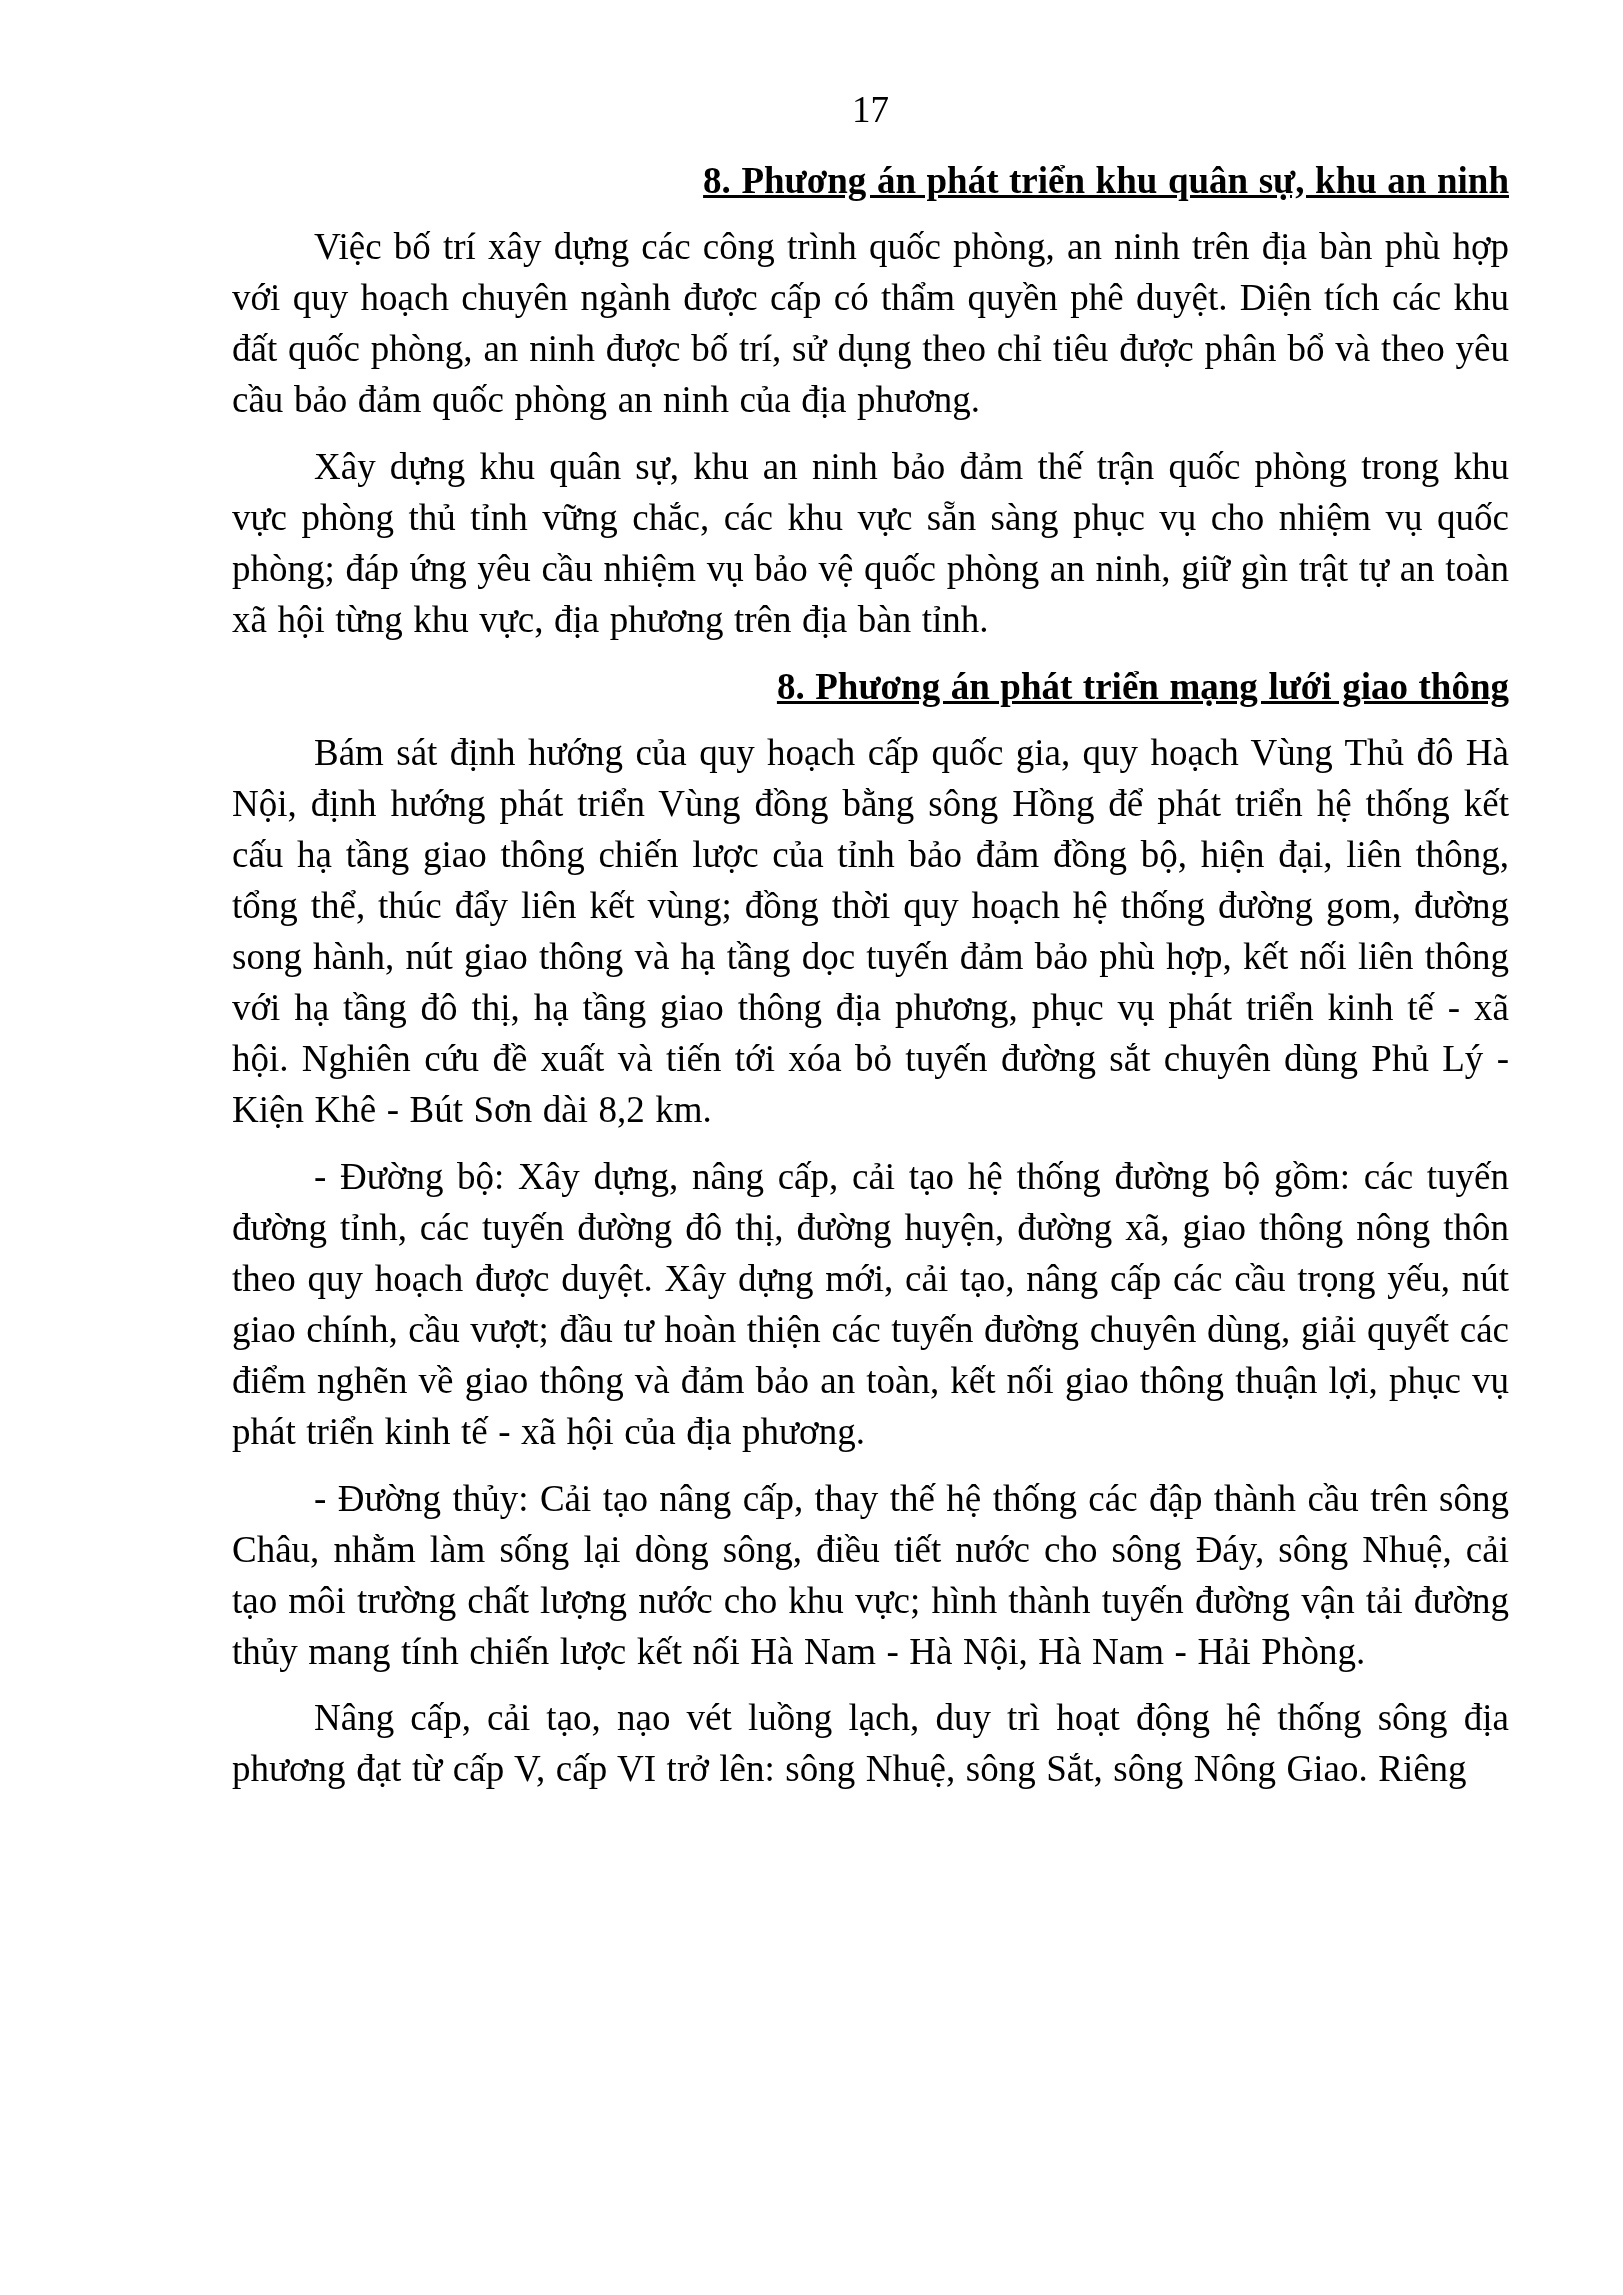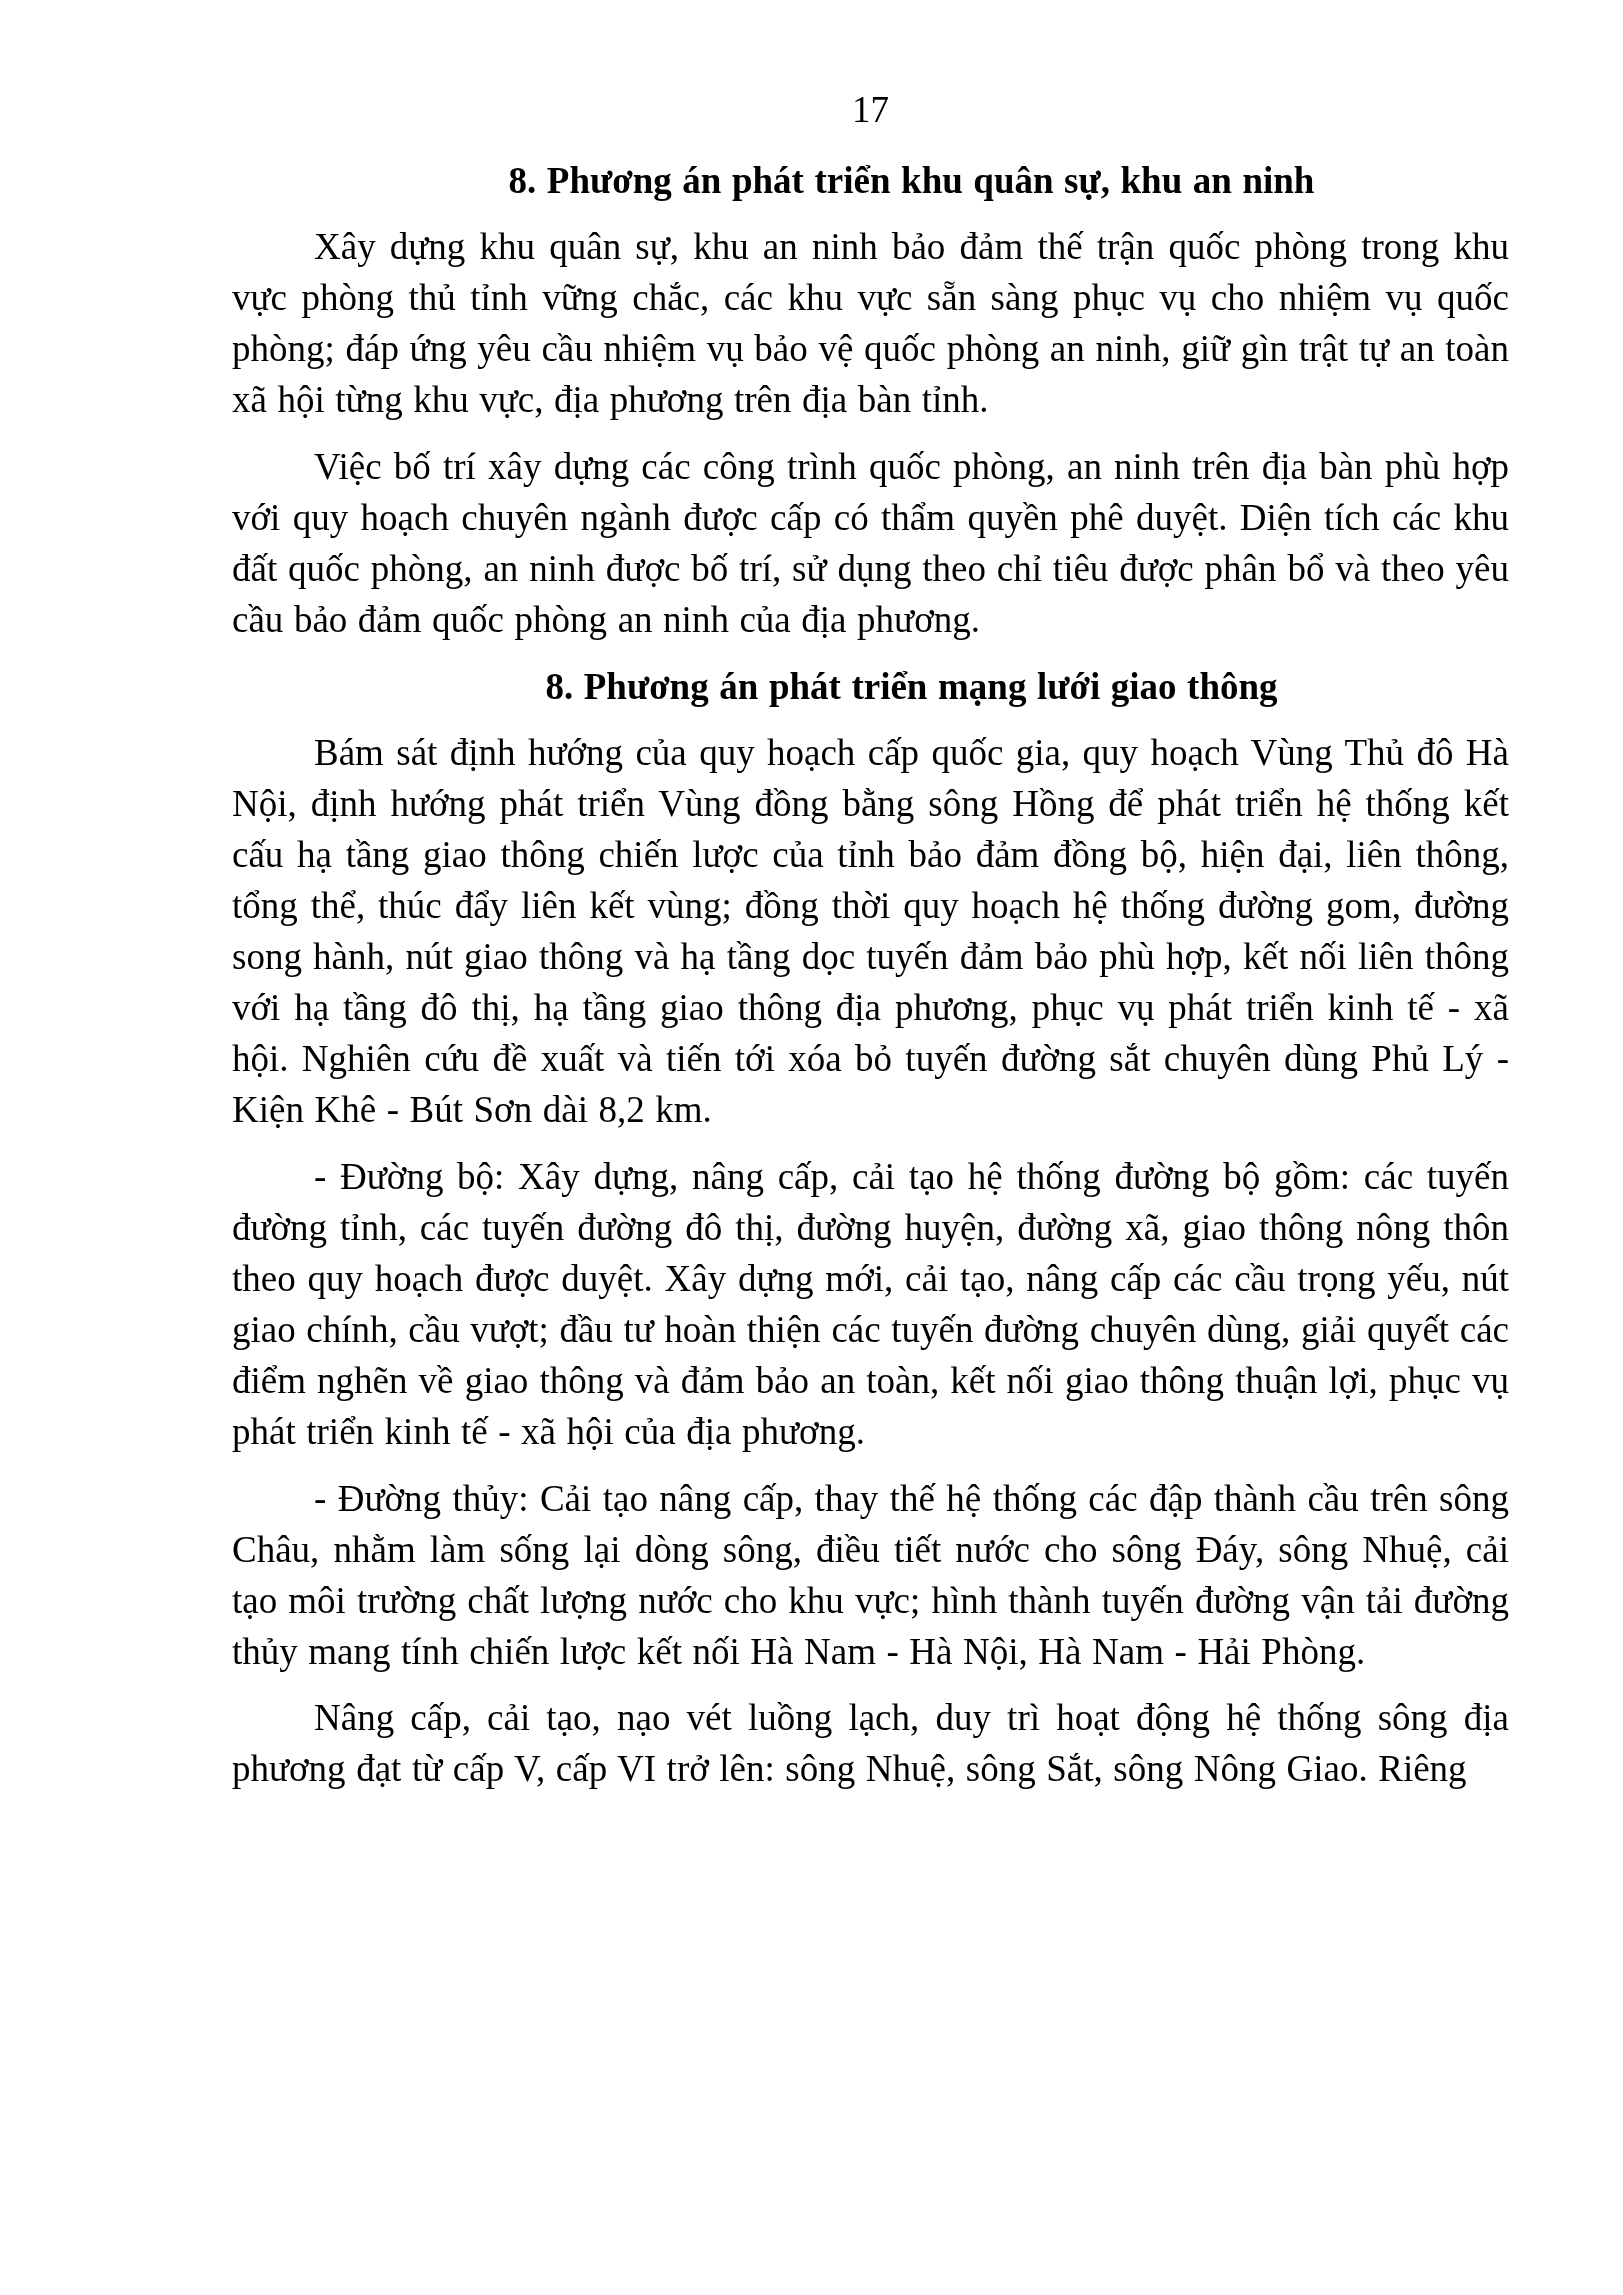--- a/index.html
+++ b/index.html
@@ -31,37 +31,38 @@
   .para {
     font-size: 37px;
     line-height: 51px;
     text-align: justify;
     text-indent: 82px;
     margin: 15.7px 0;
     word-spacing: 1.3px;
   }
   .para.bold {
     font-weight: bold;
-    text-align: center;
+    text-align: right;
+    text-decoration: underline;
   }
   .para:first-of-type { margin-top: 0; }
 </style>
 </head>
 <body>
 
 <div class="page">
   <div class="content">
 
     <p class="page-number">17</p>
 
     <p class="para bold">8. Phương án phát triển khu quân sự, khu an ninh</p>
 
+    <p class="para">Việc bố trí xây dựng các công trình quốc phòng, an ninh trên địa bàn phù hợp với quy hoạch chuyên ngành được cấp có thẩm quyền phê duyệt. Diện tích các khu đất quốc phòng, an ninh được bố trí, sử dụng theo chỉ tiêu được phân bổ và theo yêu cầu bảo đảm quốc phòng an ninh của địa phương.</p>
+
     <p class="para">Xây dựng khu quân sự, khu an ninh bảo đảm thế trận quốc phòng trong khu vực phòng thủ tỉnh vững chắc, các khu vực sẵn sàng phục vụ cho nhiệm vụ quốc phòng; đáp ứng yêu cầu nhiệm vụ bảo vệ quốc phòng an ninh, giữ gìn trật tự an toàn xã hội từng khu vực, địa phương trên địa bàn tỉnh.</p>
-
-    <p class="para">Việc bố trí xây dựng các công trình quốc phòng, an ninh trên địa bàn phù hợp với quy hoạch chuyên ngành được cấp có thẩm quyền phê duyệt. Diện tích các khu đất quốc phòng, an ninh được bố trí, sử dụng theo chỉ tiêu được phân bổ và theo yêu cầu bảo đảm quốc phòng an ninh của địa phương.</p>
 
 
     <p class="para bold">8. Phương án phát triển mạng lưới giao thông</p>
 
 
     <p class="para">Bám sát định hướng của quy hoạch cấp quốc gia, quy hoạch Vùng Thủ đô Hà Nội, định hướng phát triển Vùng đồng bằng sông Hồng để phát triển hệ thống kết cấu hạ tầng giao thông chiến lược của tỉnh bảo đảm đồng bộ, hiện đại, liên thông, tổng thể, thúc đẩy liên kết vùng; đồng thời quy hoạch hệ thống đường gom, đường song hành, nút giao thông và hạ tầng dọc tuyến đảm bảo phù hợp, kết nối liên thông với hạ tầng đô thị, hạ tầng giao thông địa phương, phục vụ phát triển kinh tế - xã hội. Nghiên cứu đề xuất và tiến tới xóa bỏ tuyến đường sắt chuyên dùng Phủ Lý - Kiện Khê - Bút Sơn dài 8,2 km.</p>
 
 
     <p class="para">- Đường bộ: Xây dựng, nâng cấp, cải tạo hệ thống đường bộ gồm: các tuyến đường tỉnh, các tuyến đường đô thị, đường huyện, đường xã, giao thông nông thôn theo quy hoạch được duyệt. Xây dựng mới, cải tạo, nâng cấp các cầu trọng yếu, nút giao chính, cầu vượt; đầu tư hoàn thiện các tuyến đường chuyên dùng, giải quyết các điểm nghẽn về giao thông và đảm bảo an toàn, kết nối giao thông thuận lợi, phục vụ phát triển kinh tế - xã hội của địa phương.</p>
 

